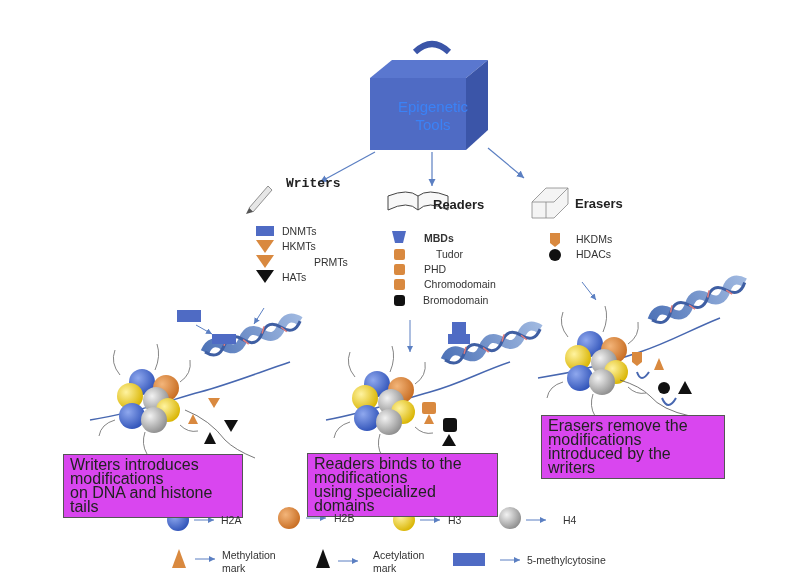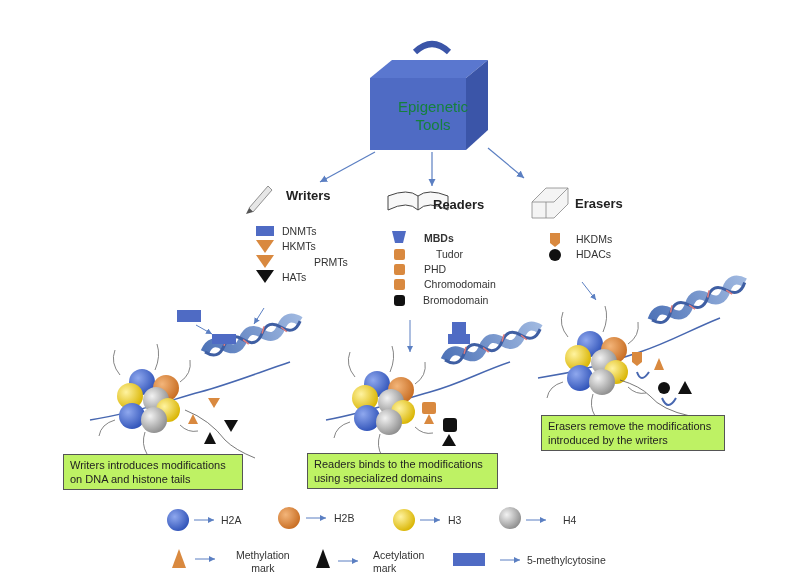--- a/index.html
+++ b/index.html
@@ -1,24 +1,24 @@
 <!DOCTYPE html>
 <html><head>
 <meta charset="utf-8">
 <style>
   html, body { margin:0; padding:0; background:#ffffff; }
   body { width:789px; height:581px; position:relative; overflow:hidden;
          font-family:"Liberation Sans", sans-serif; color:#222; }
   svg#diagram { position:absolute; left:0; top:0; }
   .title-box-text { position:absolute; left:378px; top:98px; width:110px; text-align:center;
-                    color:#15803d; font-size:15px; line-height:18px; }
+                    color:#3b82f6; font-size:15px; line-height:18px; }
   .section-title { position:absolute; font-weight:bold; font-size:13px; color:#222; }
   .legend-item { position:absolute; font-size:10.5px; color:#333; }
-  .caption-box { position:absolute; border:1px solid #555; background:#bef264;
-                 font-size:11px; line-height:14px; padding:3px 6px; color:#222; }
+  .caption-box { position:absolute; border:1px solid #555; background:#d946ef;
+                 font-size:16px; line-height:14px; padding:3px 6px; color:#222; }
   .key-label { position:absolute; font-size:10.5px; color:#333; line-height:13px; }
 </style>
 </head>
 <body>
 
 <svg id="diagram" width="789" height="581" viewBox="0 0 789 581">
   <defs>
     <marker id="arr" markerWidth="8" markerHeight="8" refX="6" refY="3" orient="auto">
       <path d="M0,0 L6,3 L0,6 z" fill="#5b7fc2"></path>
     </marker>
@@ -167,21 +167,21 @@
     <rect x="453" y="553" width="32" height="13" fill="#4f6bc4"></rect>
     <line x1="500" y1="560" x2="520" y2="560" stroke="#5b7fc2" marker-end="url(#arr)"></line>
   </g>
 </svg>
 
 <div class="title-box-text">
   <div>Epigenetic</div>
   <div>Tools</div>
 </div>
 
-<div class="section-title" style="left:286px;top:188px;">Writers</div>
+<div class="section-title" style="left:286px;top:176px;font-family:Liberation Mono, monospace;">Writers</div>
 <div class="section-title" style="left:433px;top:197px;">Readers</div>
 <div class="section-title" style="left:575px;top:196px;">Erasers</div>
 
 <div class="legend-item" style="left:282px;top:225px;">DNMTs</div>
 <div class="legend-item" style="left:282px;top:240px;">HKMTs</div>
 <div class="legend-item" style="left:282px;top:256px;padding-left:32px;">PRMTs</div>
 <div class="legend-item" style="left:282px;top:271px;">HATs</div>
 
 <div class="legend-item" style="left:424px;top:232px;font-weight:bold;">MBDs</div>
 <div class="legend-item" style="left:436px;top:248px;">Tudor</div>
@@ -203,21 +203,21 @@
 <div class="caption-box" style="left:541px;top:415px;width:170px;">
   <div>Erasers remove the modifications</div>
   <div>introduced by the writers</div>
 </div>
 
 <div class="key-label" style="left:221px;top:514px;">H2A</div>
 <div class="key-label" style="left:334px;top:512px;">H2B</div>
 <div class="key-label" style="left:448px;top:514px;">H3</div>
 <div class="key-label" style="left:563px;top:514px;">H4</div>
 
-<div class="key-label" style="left:236px;top:549px;text-align:center;">
+<div class="key-label" style="left:222px;top:549px;">
   <div>Methylation</div>
   <div>mark</div>
 </div>
 <div class="key-label" style="left:373px;top:549px;">
   <div>Acetylation</div>
   <div>mark</div>
 </div>
 <div class="key-label" style="left:527px;top:554px;">5-methylcytosine</div>
 
 </body></html>

